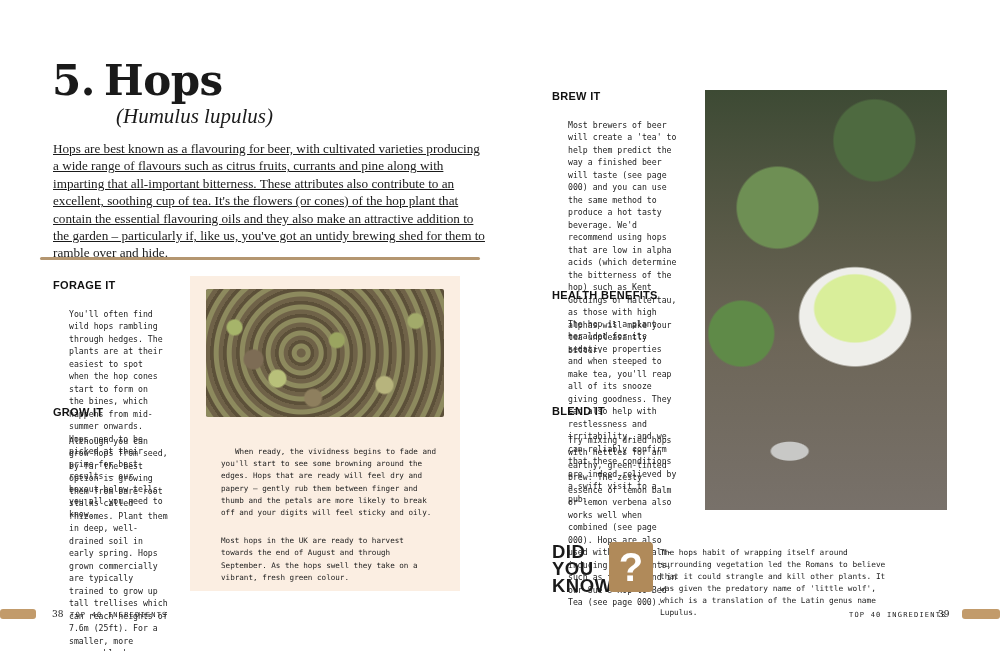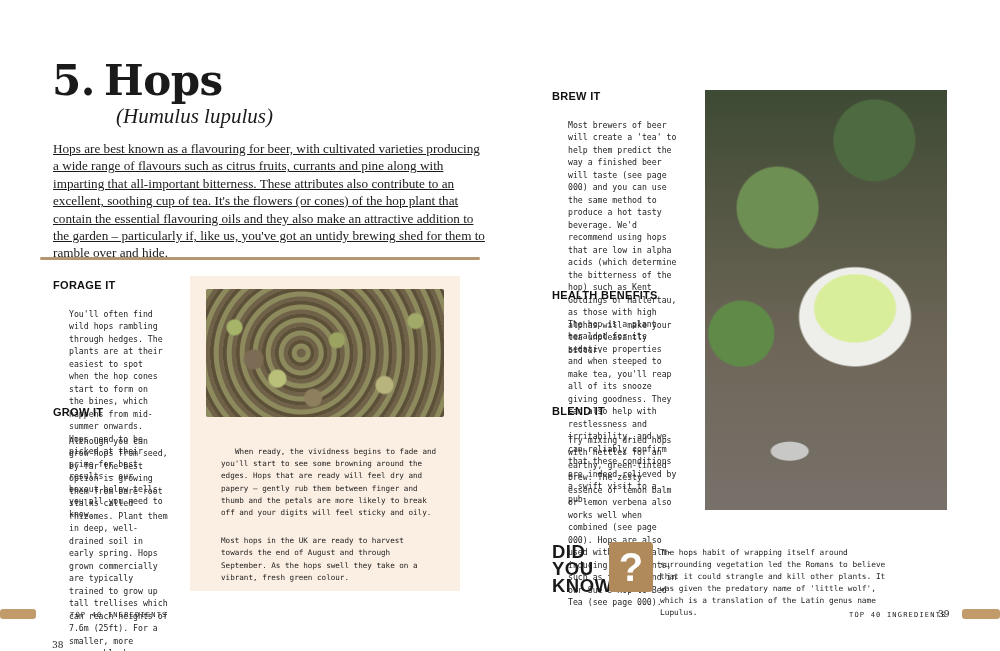--- a/index.html
+++ b/index.html
@@ -62,21 +62,21 @@
 </div>
 
 <div class="abs panel"></div>
 <div class="abs photo-hops" title="Pile of dried hop cones"></div>
 <div class="abs col" style="left:205px;top:430px;width:250px;font-size:7.6px;line-height:12.2px;">
   <p class="p indent">When ready, the vividness begins to fade and you'll start to see some browning around the edges. Hops that are ready will feel dry and papery – gently rub them between finger and thumb and the petals are more likely to break off and your digits will feel sticky and oily.</p>
   <p class="p">Most hops in the UK are ready to harvest towards the end of August and through September. As the hops swell they take on a vibrant, fresh green colour.</p>
 </div>
 
 <div class="abs footer-bar" style="left:0;top:609px;width:36px;"></div>
-<div class="abs folio" style="left:52px;top:609px;margin-top:31px;">38</div>
+<div class="abs folio" style="left:52px;top:609px;">38</div>
 <div class="abs runhead" style="left:70px;top:611px;">TOP 40 INGREDIENTS</div>
 
 <div class="abs col" style="left:552px;top:90px;width:145px;">
   <div class="head">BREW IT</div>
   <p class="p">Most brewers of beer will create a 'tea' to help them predict the way a finished beer will taste (see page 000) and you can use the same method to produce a hot tasty beverage. We'd recommend using hops that are low in alpha acids (which determine the bitterness of the hop) such as Kent Goldings or Hallertau, as those with high alphas will make your tea unpleasantly bitter.</p>
 </div>
 <div class="abs col" style="left:552px;top:289px;width:145px;">
   <div class="head">HEALTH BENEFITS</div>
   <p class="p">The hop is a plant heralded for its sedative properties and when steeped to make tea, you'll reap all of its snooze giving goodness. They can also help with restlessness and irritability, and we can reliably confirm that these conditions are indeed relieved by a swift visit to a pub.</p>
 </div>

